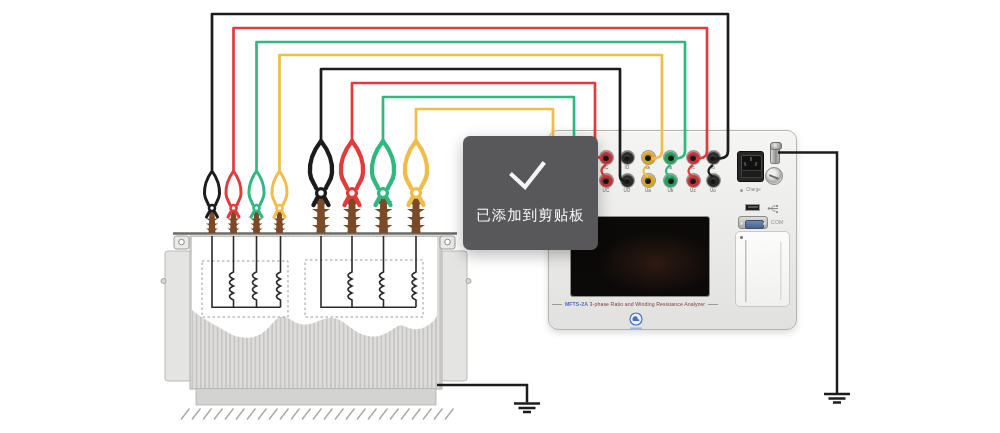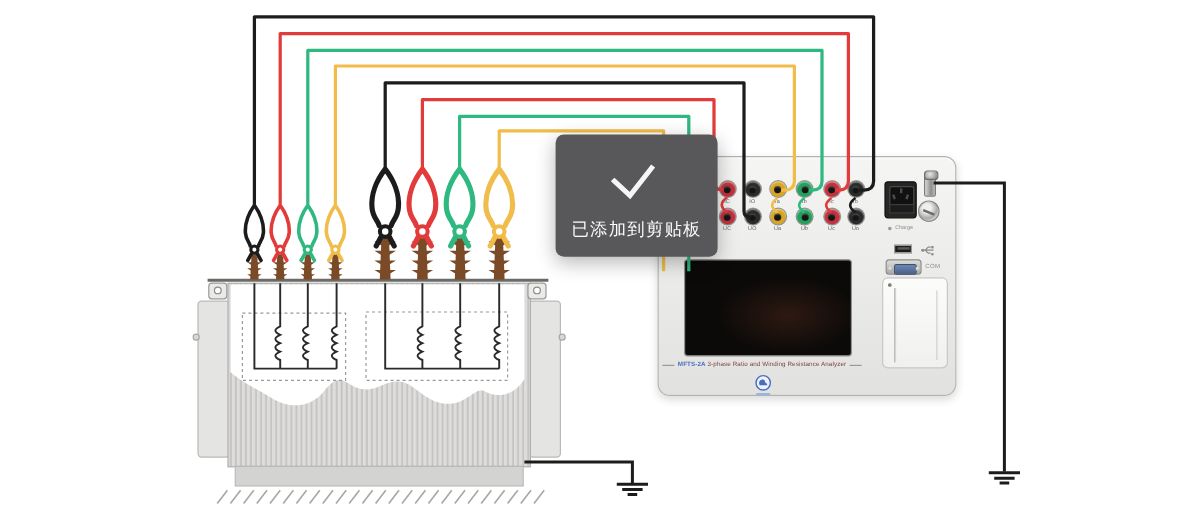--- a/index.html
+++ b/index.html
@@ -54,21 +54,21 @@
   .groove{position:absolute;width:1.5px;background:linear-gradient(90deg,#b2b2b0,#e8e8e6);}
   .slotdot{position:absolute;left:4px;top:4px;width:2.5px;height:2.5px;border-radius:50%;background:#7c7c7a;}
   
   .brand{position:absolute;left:552px;top:301px;width:166px;z-index:1;display:flex;align-items:center;gap:3px;}
   .brand .rule{flex:1;height:1px;background:#9a9a98;}
   .brand .txt{font-size:5.2px;white-space:nowrap;letter-spacing:.1px;}
   .brand .model{color:var(--c,#4a6fc0);font-weight:bold;}
   .brand .title{color:#7d4444;}
   .logo{position:absolute;left:626px;top:312px;z-index:1;}
   
-  .toast{position:absolute;left:463px;top:112px;width:135px;height:102px;z-index:3;border-radius:7px;
+  .toast{position:absolute;left:463px;top:136px;width:135px;height:114px;z-index:3;border-radius:7px;
          background:var(--c,#57575a);box-shadow:0 5px 16px rgba(0,0,0,.28);}
   .toast-msg{position:absolute;top:70px;left:0;width:100%;text-align:center;color:#fafafa;
              font-size:14.5px;letter-spacing:1px;}
 </style>
 </head>
 <body>
 
 <div id="stage">
 
   <div class="case"></div>

